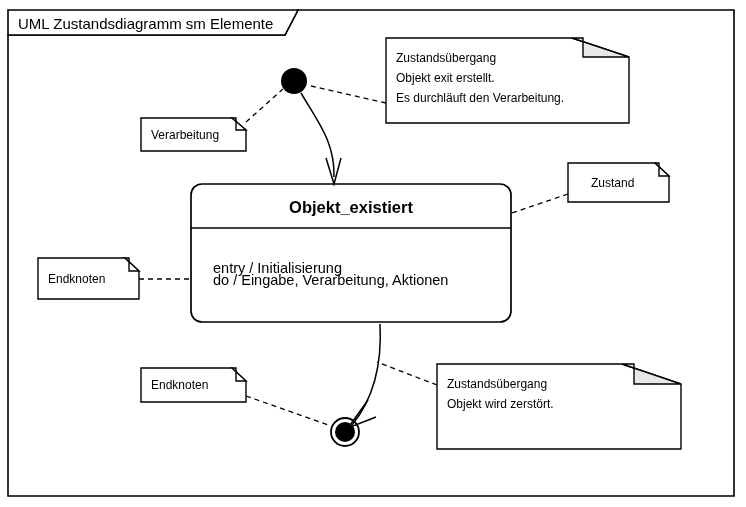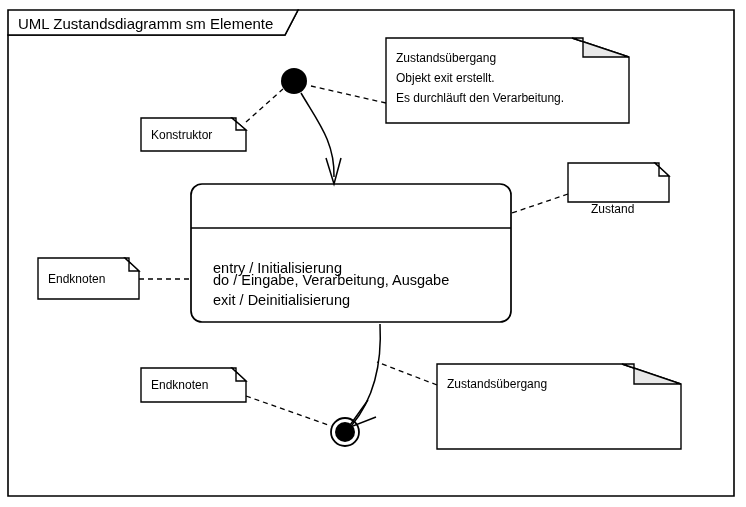--- a/index.html
+++ b/index.html
@@ -122,33 +122,34 @@
 
     <line x1="437" y1="383" x2="377" y2="360" stroke="#000000" stroke-width="1.3" stroke-dasharray="5,4"></line>
   </svg>
 
   <div class="txt frame-title">UML Zustandsdiagramm sm Elemente</div>
 
   <div class="txt note-text" style="left:396px; top:46px;">Zustandsübergang</div>
   <div class="txt note-text" style="left:396px; top:66px;">Objekt exit erstellt.</div>
   <div class="txt note-text" style="left:396px; top:86px;">Es durchläuft den Verarbeitung.</div>
 
-  <div class="txt note-text" style="left:151px; top:123px;">Konstruktor</div>
+  <div class="txt note-text" style="left:151px; top:123px;">Verarbeitung</div>
 
-  <div class="txt note-text" style="left:591px; top:171px;margin-top:26px;">Zustand</div>
+  <div class="txt note-text" style="left:591px; top:171px;">Zustand</div>
 
+  <div class="txt state-title">Objekt_existiert</div>
   <div class="txt state-actions" style="top:248px;margin-top:8px;">entry / Initialisierung</div>
-  <div class="txt state-actions" style="top:268px;">do / Eingabe, Verarbeitung, Ausgabe</div>
-  <div class="txt state-actions" style="top:288px;">exit / Deinitialisierung</div>
+  <div class="txt state-actions" style="top:268px;">do / Eingabe, Verarbeitung, Aktionen</div>
 
   <div class="txt note-text" style="left:48px; top:267px;">Endknoten</div>
 
   <div class="txt note-text" style="left:151px; top:373px;">Endknoten</div>
 
   <div class="txt note-text" style="left:447px; top:372px;">Zustandsübergang</div>
+  <div class="txt note-text" style="left:447px; top:392px;">Objekt wird zerstört.</div>
 
   <div class="hit" style="left:191px; top:182px; width:320px; height:138px;"></div>
   <div class="hit" style="left:281px; top:66px; width:26px; height:26px; border-radius:50%;"></div>
   <div class="hit" style="left:331px; top:416px; width:28px; height:28px; border-radius:50%;"></div>
   <div class="hit" style="left:386px; top:36px; width:243px; height:85px;"></div>
   <div class="hit" style="left:141px; top:116px; width:105px; height:33px;"></div>
   <div class="hit" style="left:568px; top:161px; width:101px; height:39px;"></div>
   <div class="hit" style="left:38px; top:256px; width:101px; height:41px;"></div>
   <div class="hit" style="left:141px; top:366px; width:105px; height:34px;"></div>
   <div class="hit" style="left:437px; top:362px; width:244px; height:85px;"></div>

